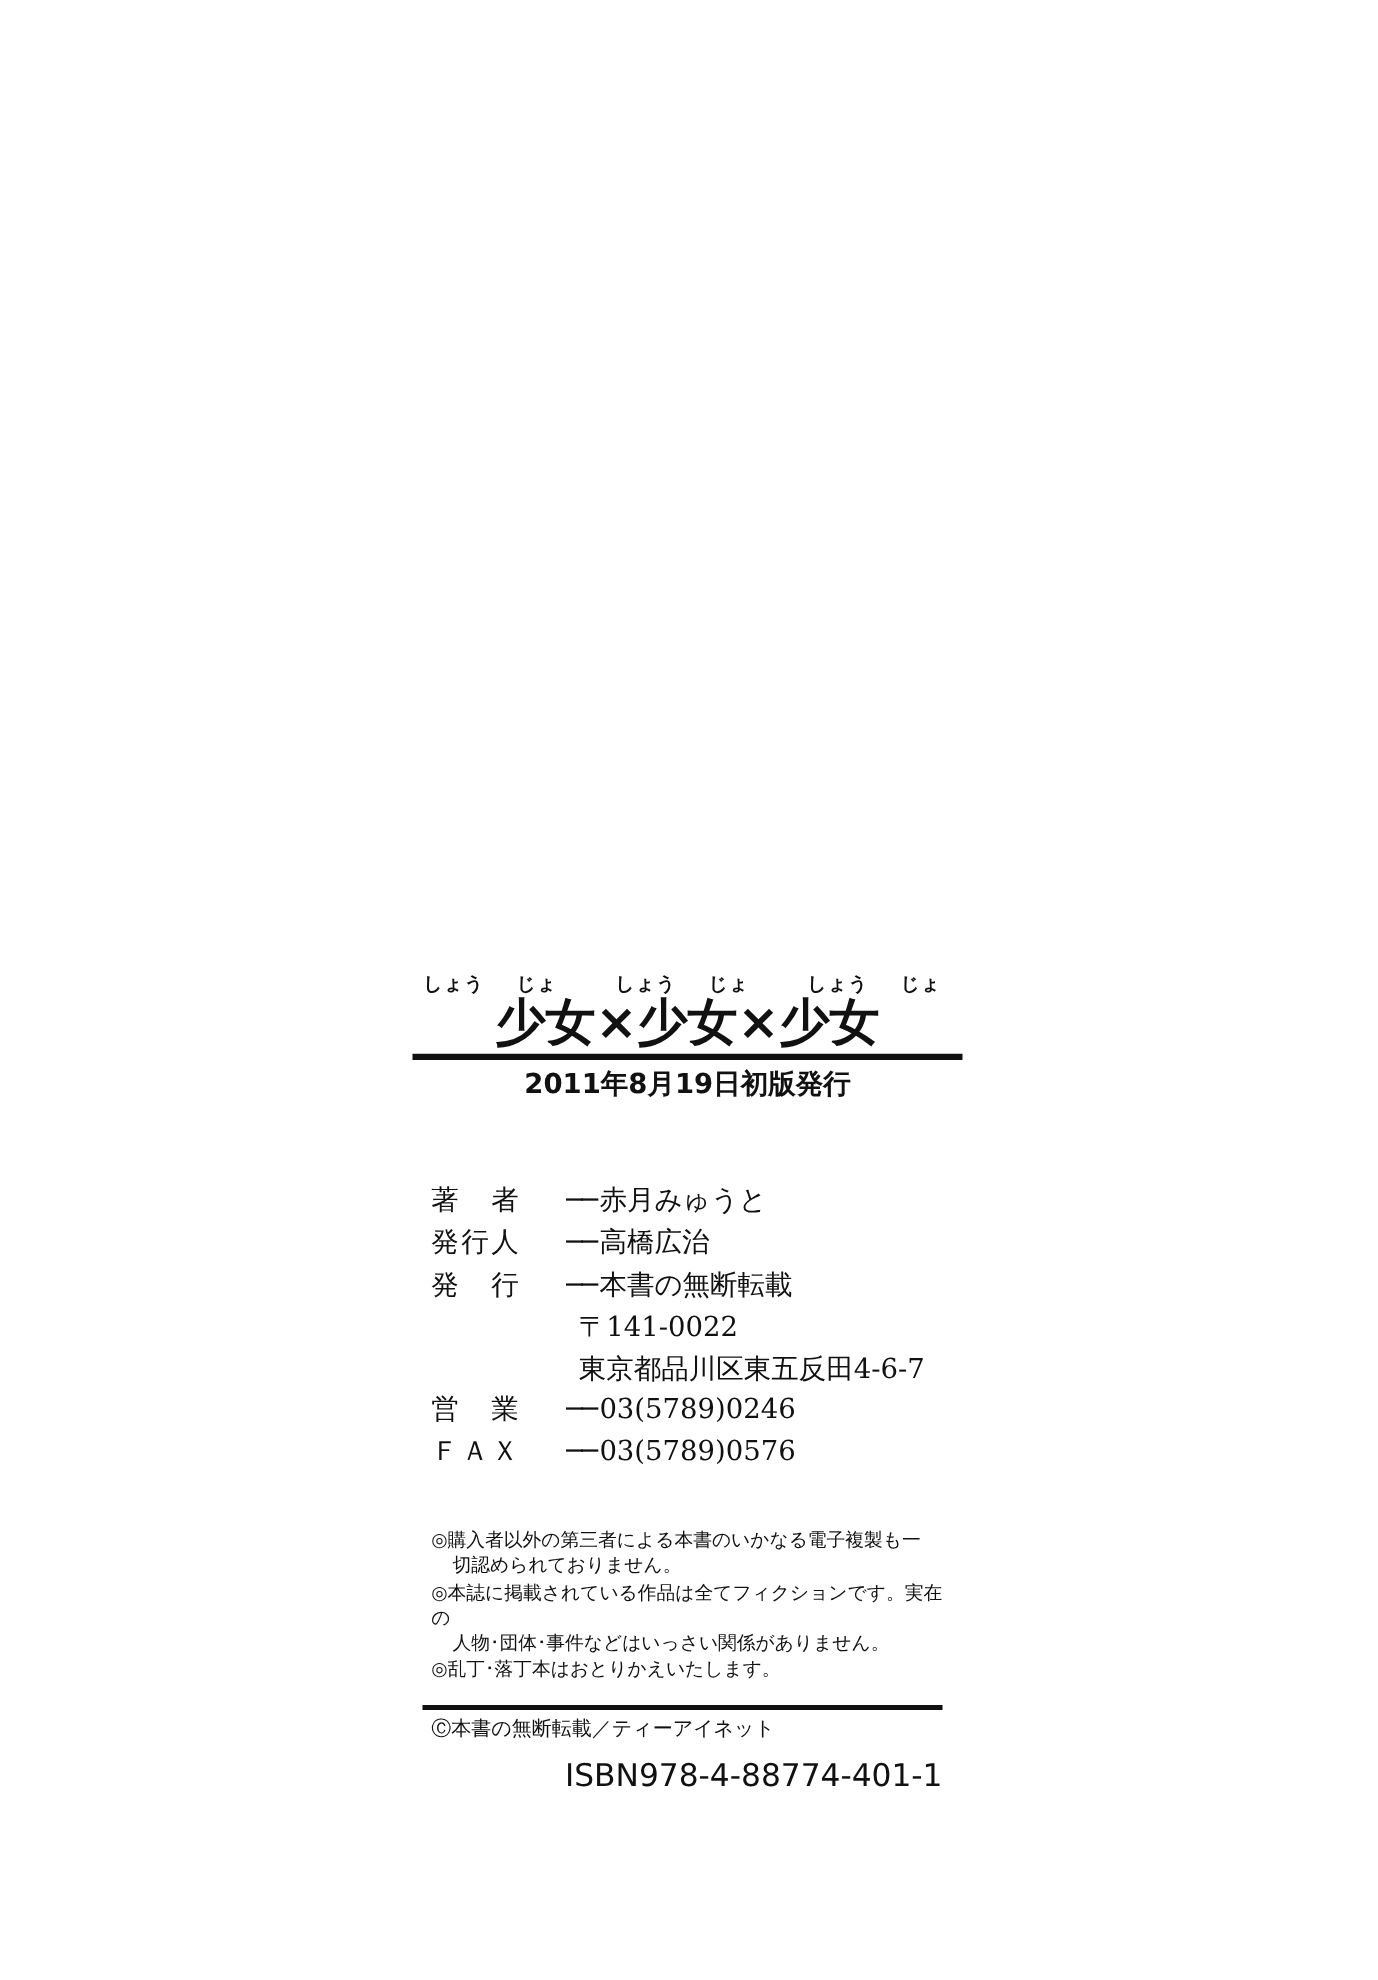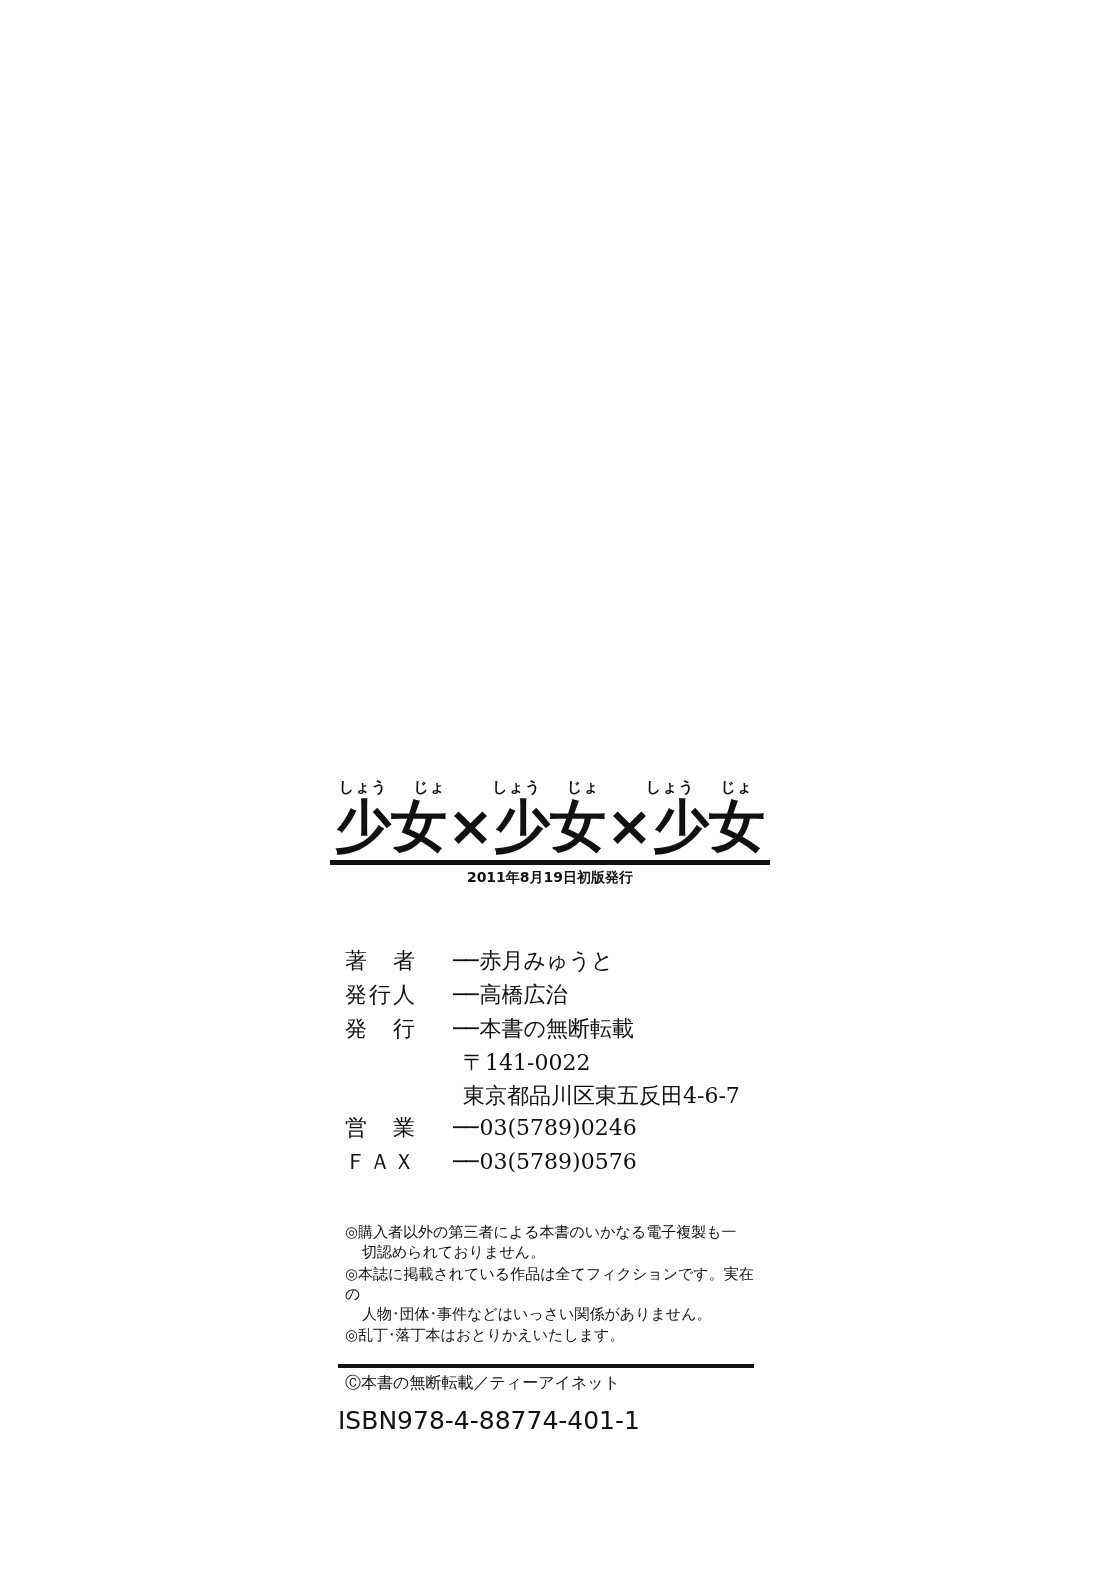--- a/index.html
+++ b/index.html
@@ -44,35 +44,35 @@
     font-weight: 700;
   }
   .ruby-cell {
     width: 96px;
     text-align: center;
   }
   .ruby-gap {
     width: 30px;
   }
   .main-title {
-    font-size: 56px;
+    font-size: 40px;
     font-weight: 700;
     letter-spacing: 0px;
     line-height: 1.05;
     font-family: "DejaVu Sans", "Liberation Sans", sans-serif;
     white-space: nowrap;
   }
   .title-rule {
     height: 5px;
     background: #111111;
     margin: 4px auto 0 auto;
     width: 440px;
   }
   .pub-date {
-    font-size: 14px;
+    font-size: 22px;
     font-weight: 700;
     letter-spacing: 0px;
     margin-top: 4px;
     font-family: "DejaVu Sans", "Liberation Sans", sans-serif;
   }
 
   
   .credits {
     position: absolute;
     left: 345px;
@@ -142,21 +142,21 @@
     font-size: 16px;
     font-family: "DejaVu Sans", "Liberation Sans", sans-serif;
     white-space: nowrap;
   }
 
   .isbn {
     position: absolute;
     left: 338px;
     top: 1406px;
     width: 416px;
-    text-align: left;
+    text-align: right;
     font-size: 25px;
     font-family: "DejaVu Sans", "Liberation Sans", sans-serif;
     letter-spacing: 0px;
   }
 </style>
 </head>
 <body>
 
 <div id="colophon">
 

